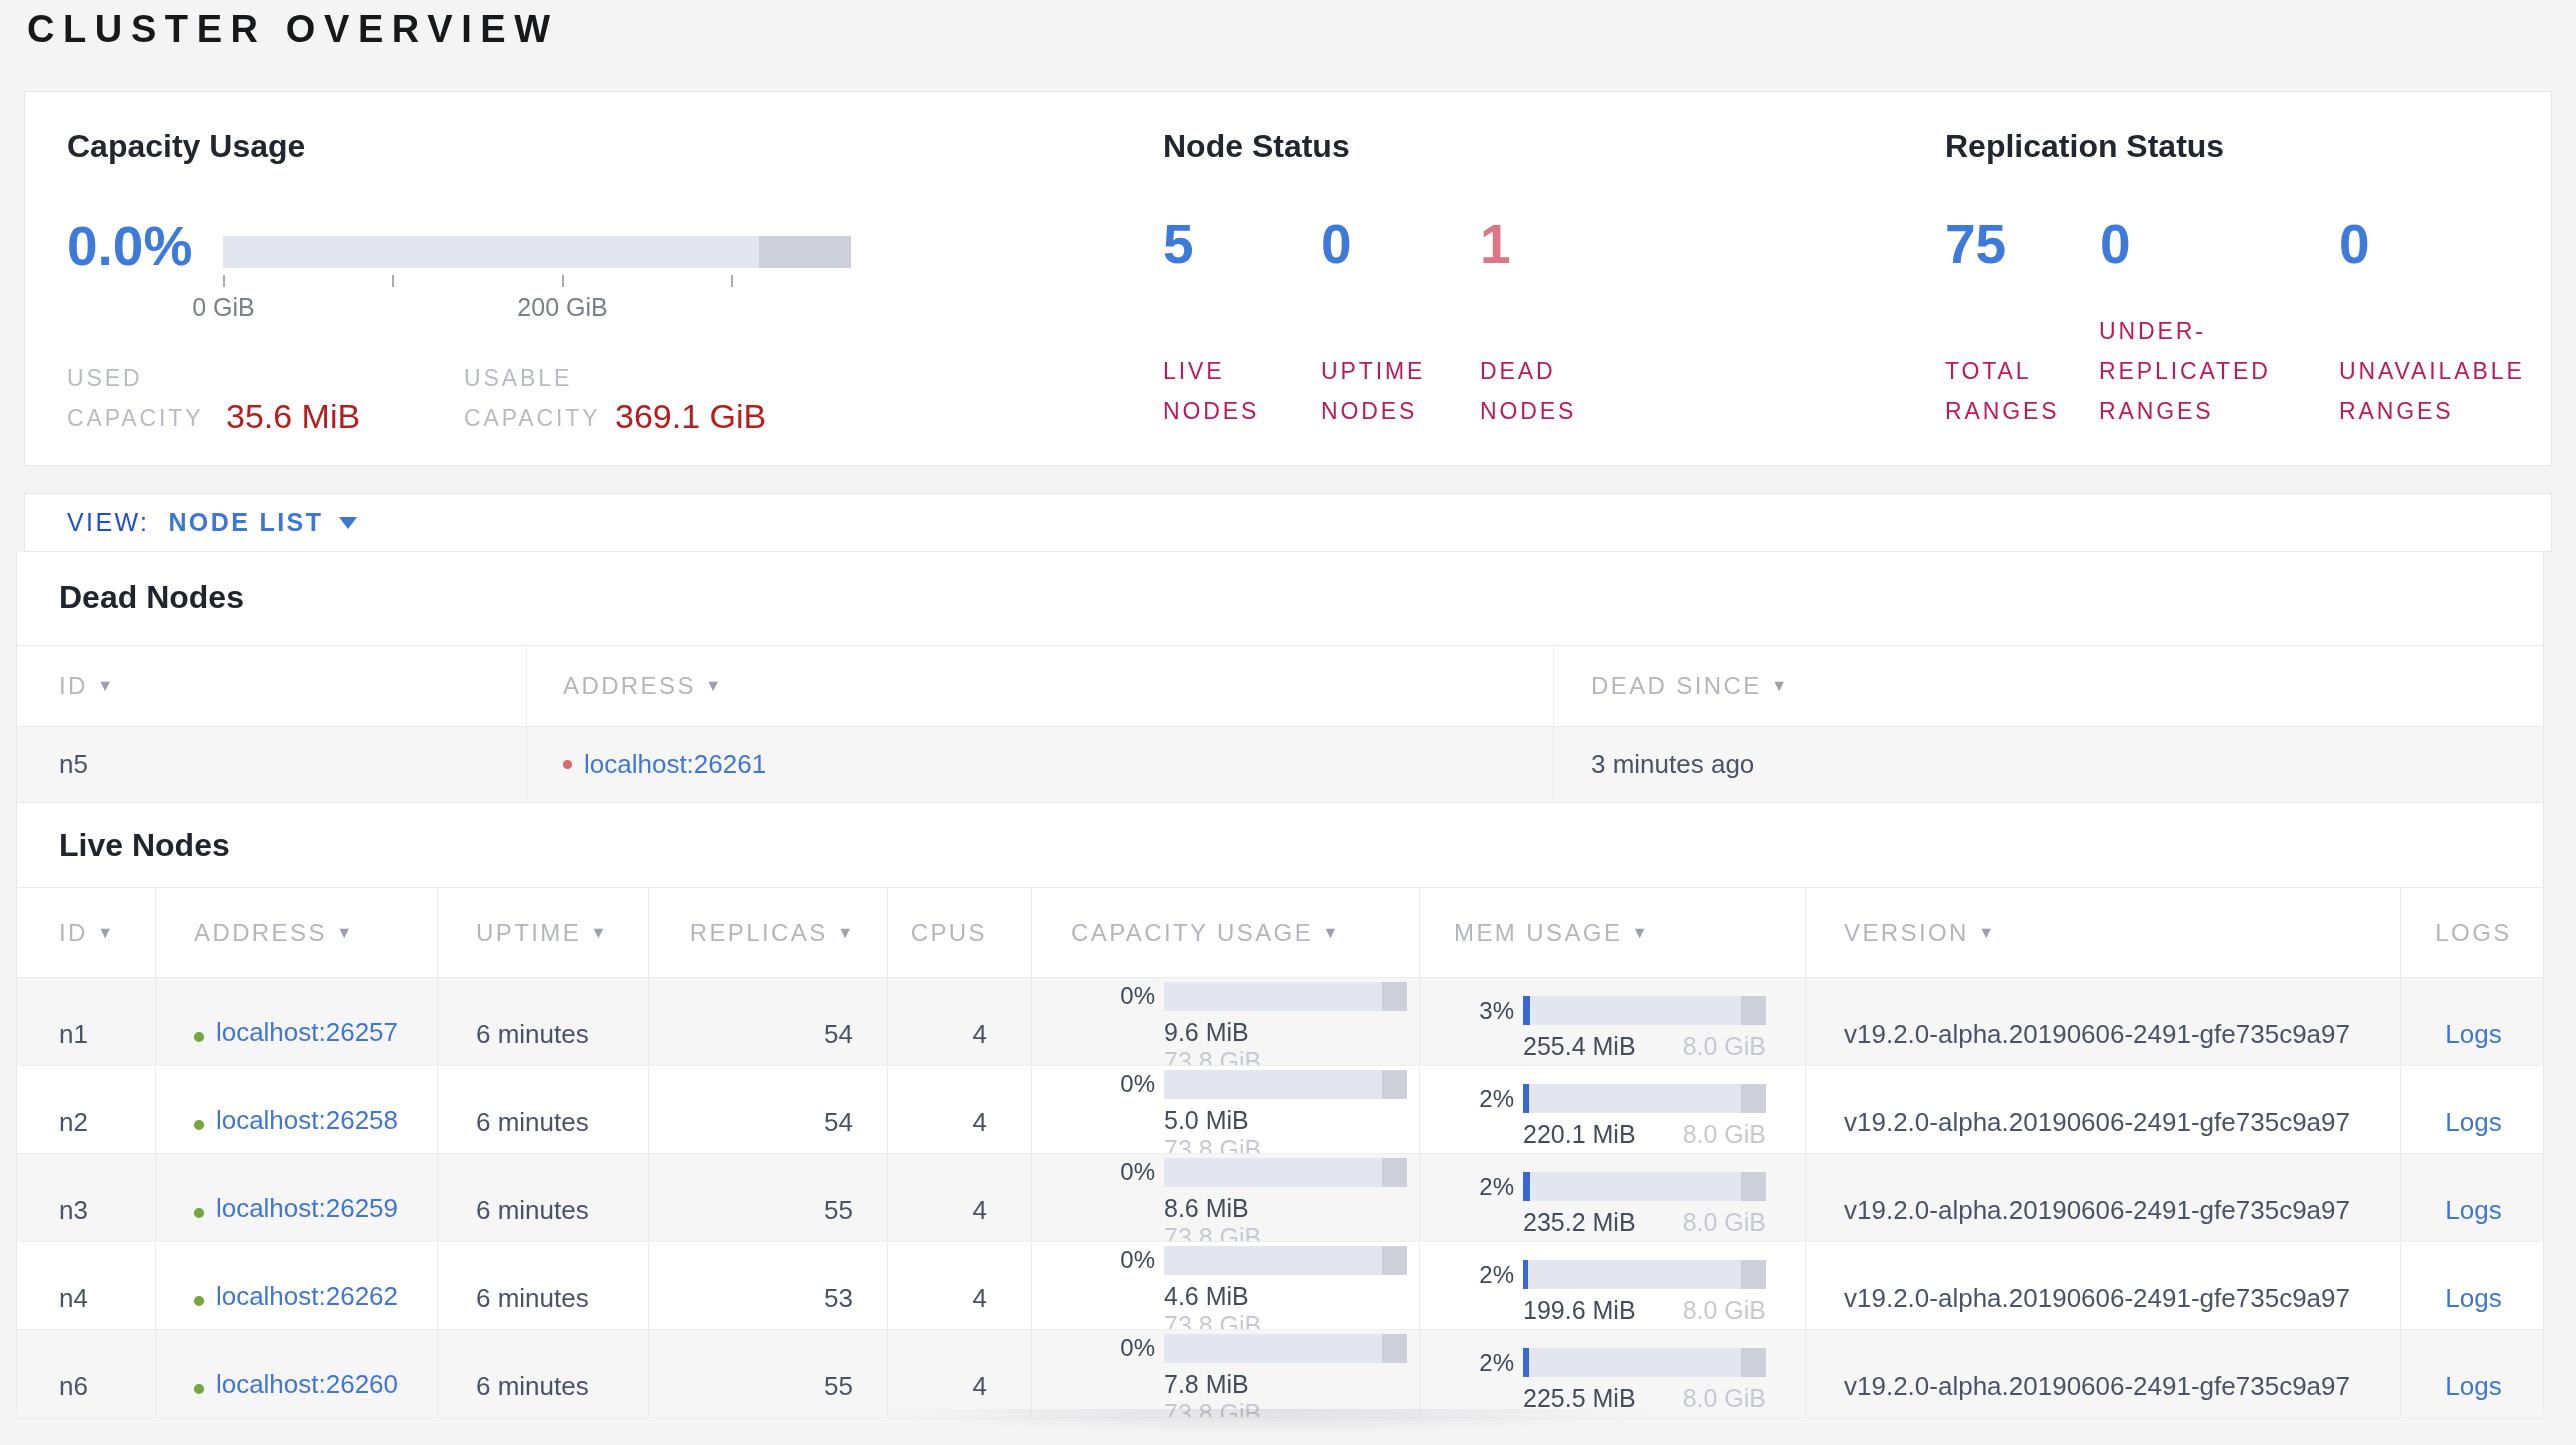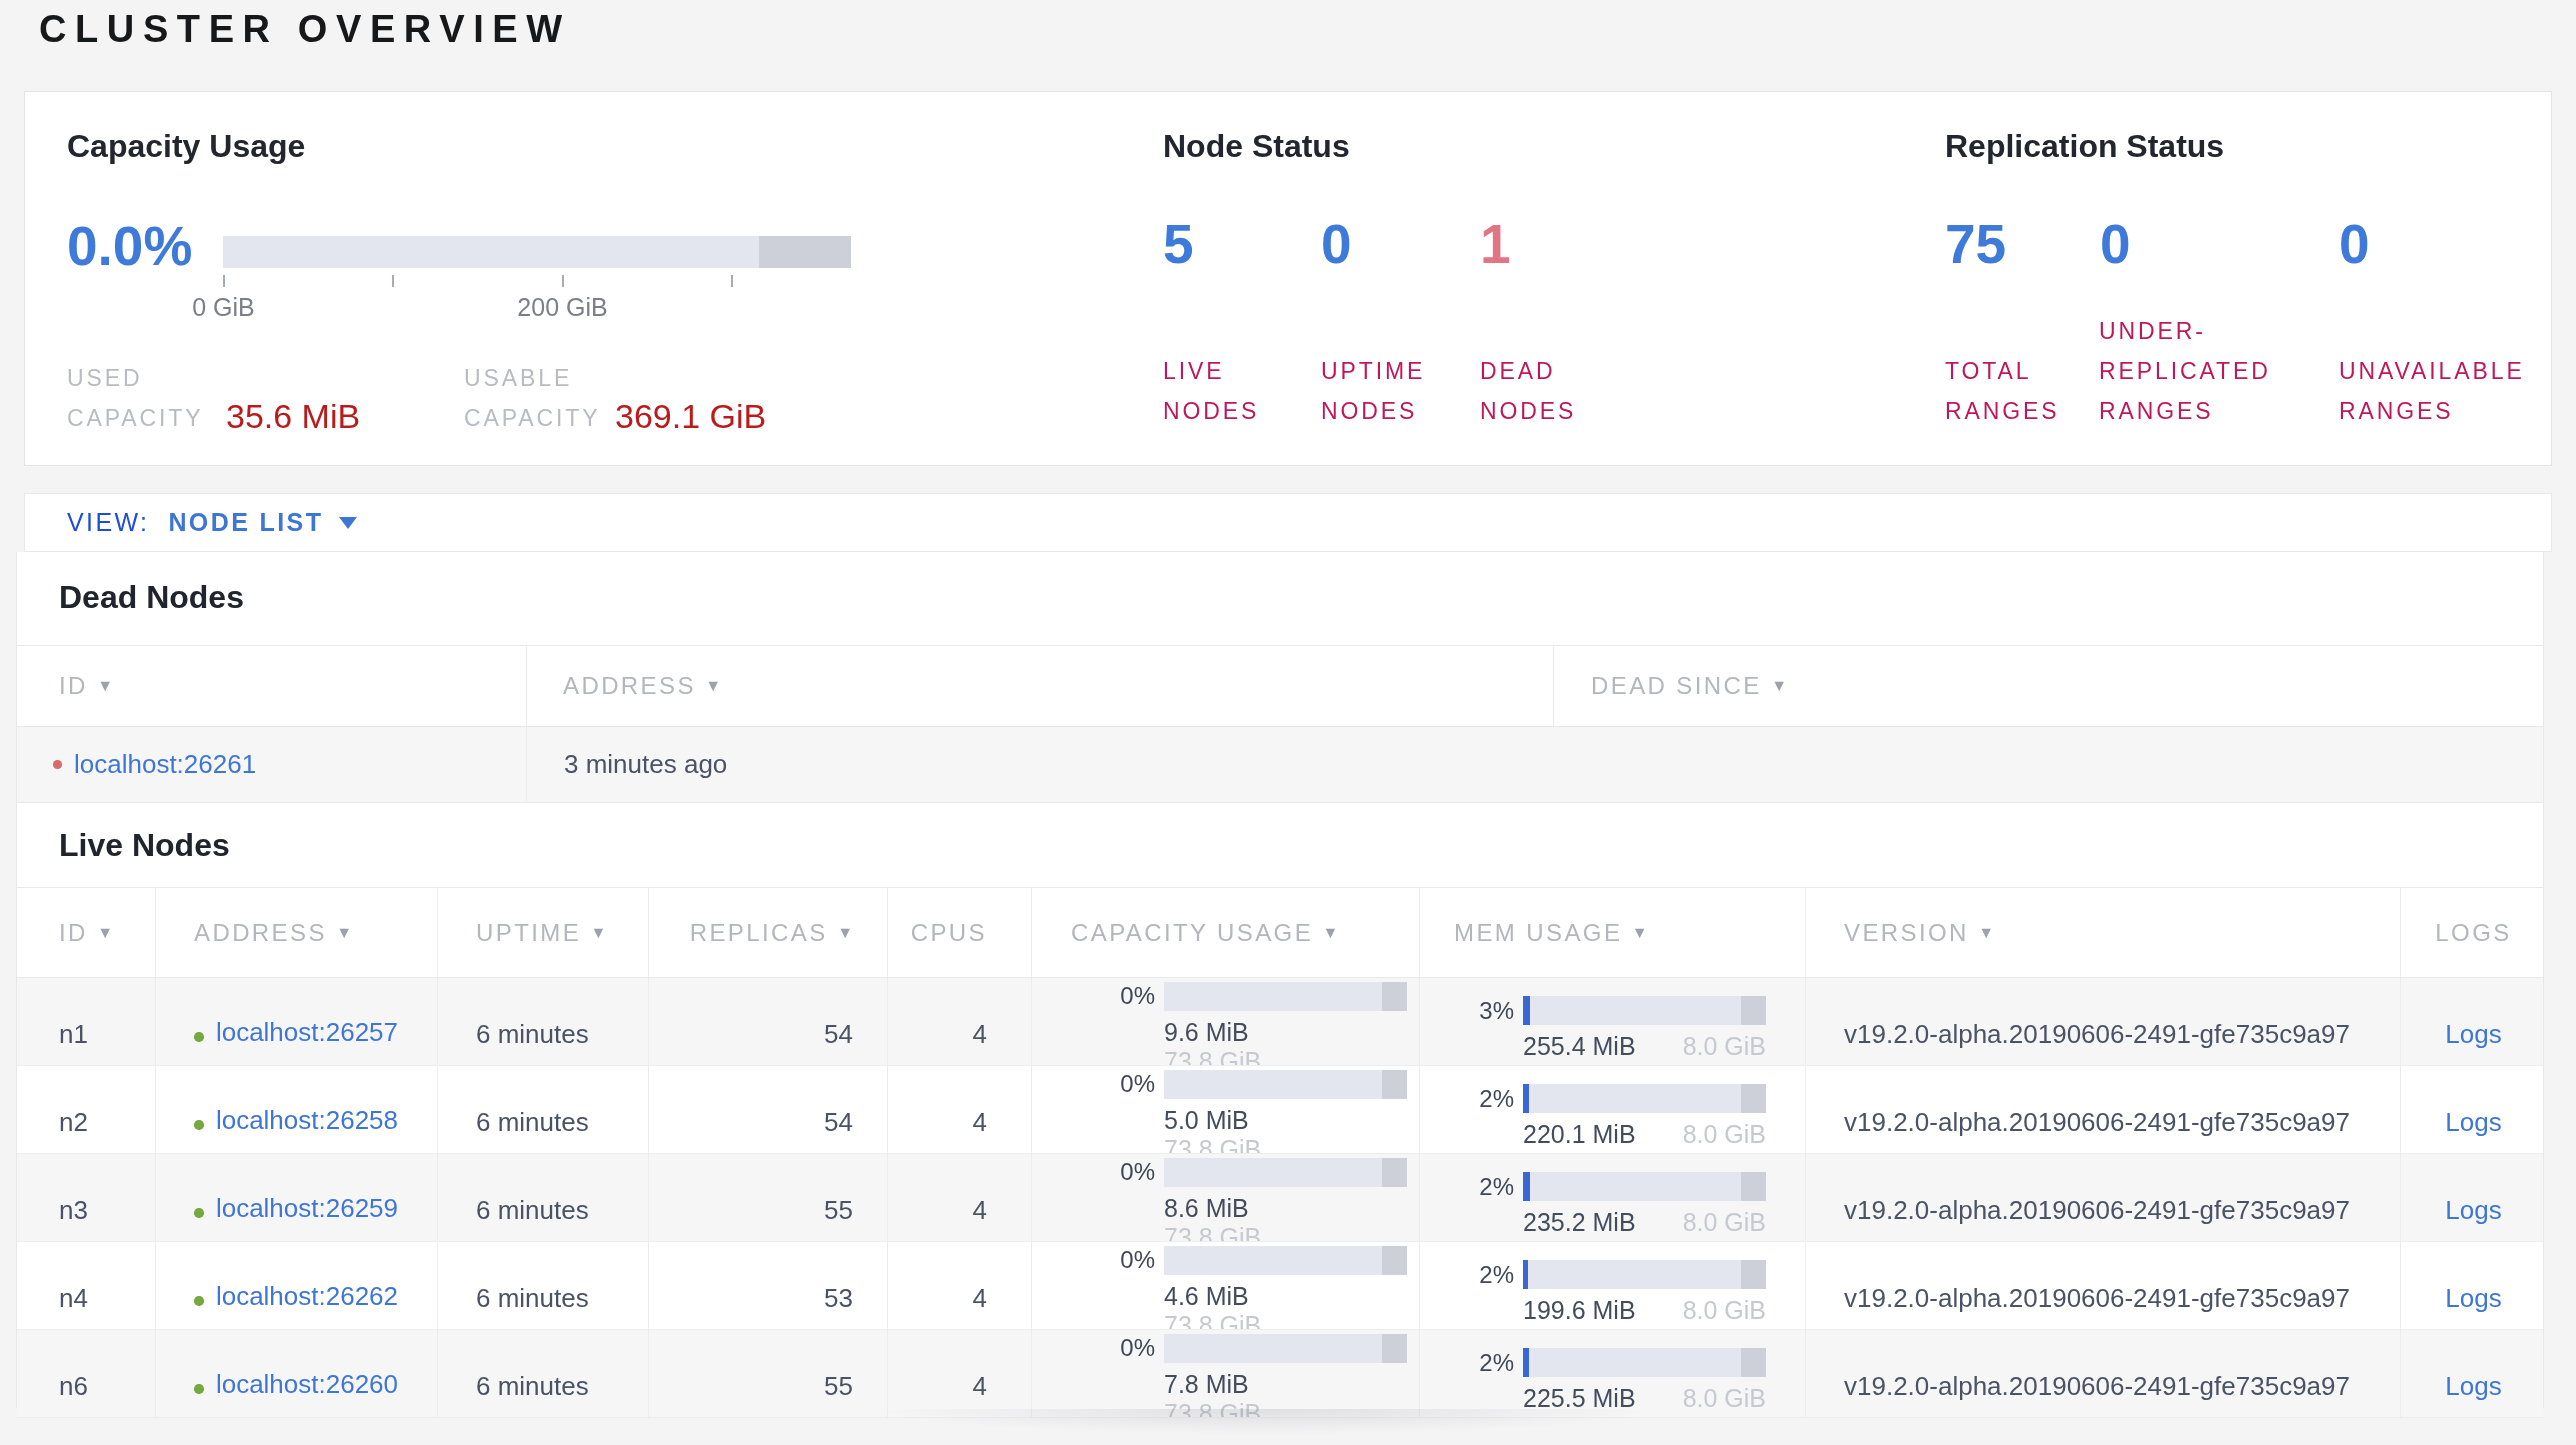--- a/index.html
+++ b/index.html
@@ -5,21 +5,21 @@
   * { margin:0; padding:0; box-sizing:border-box; }
   html,body { width:2576px; height:1446px; }
   body {
     position:relative; overflow:hidden;
     background:#f4f4f5;
     font-family:"Liberation Sans", sans-serif;
     -webkit-font-smoothing:antialiased;
   }
   .page-title {
     position:absolute; left:27px; top:7.6px;
-    font-size:38px; font-weight:700; letter-spacing:8.6px; color:#17181a;margin-left:12px;
+    font-size:38px; font-weight:700; letter-spacing:8.6px; color:#17181a;
   }
   
   .summary-card {
     position:absolute; left:24px; top:91px; width:2528px; height:375px;
     background:#ffffff; border:1px solid #e3e4e7;
   }
   .sec { position:absolute; top:0; height:100%; }
   .sec-cap  { left:42px;  width:936px; }
   .sec-node { left:1138px; width:726px; }
   .sec-repl { left:1920px; width:592px; }
@@ -203,20 +203,23 @@
       <div class="hcell c2">
         <span class="hlabel">ADDRESS</span>
           <span class="harrow">▼</span>
       </div>
       <div class="hcell c3">
         <span class="hlabel">DEAD SINCE</span>
           <span class="harrow">▼</span>
       </div>
     </div>
     <div class="dead-grid brow">
+      <div class="bcell c1">
+          <span class="cell-text">n5</span>
+        </div>
       <div class="bcell c2">
         <span class="dot dot-dead"></span>
         <a class="link">localhost:26261</a>
       </div>
       <div class="bcell c3">
           <span class="cell-text">3 minutes ago</span>
         </div>
     </div>
   </div>
 

